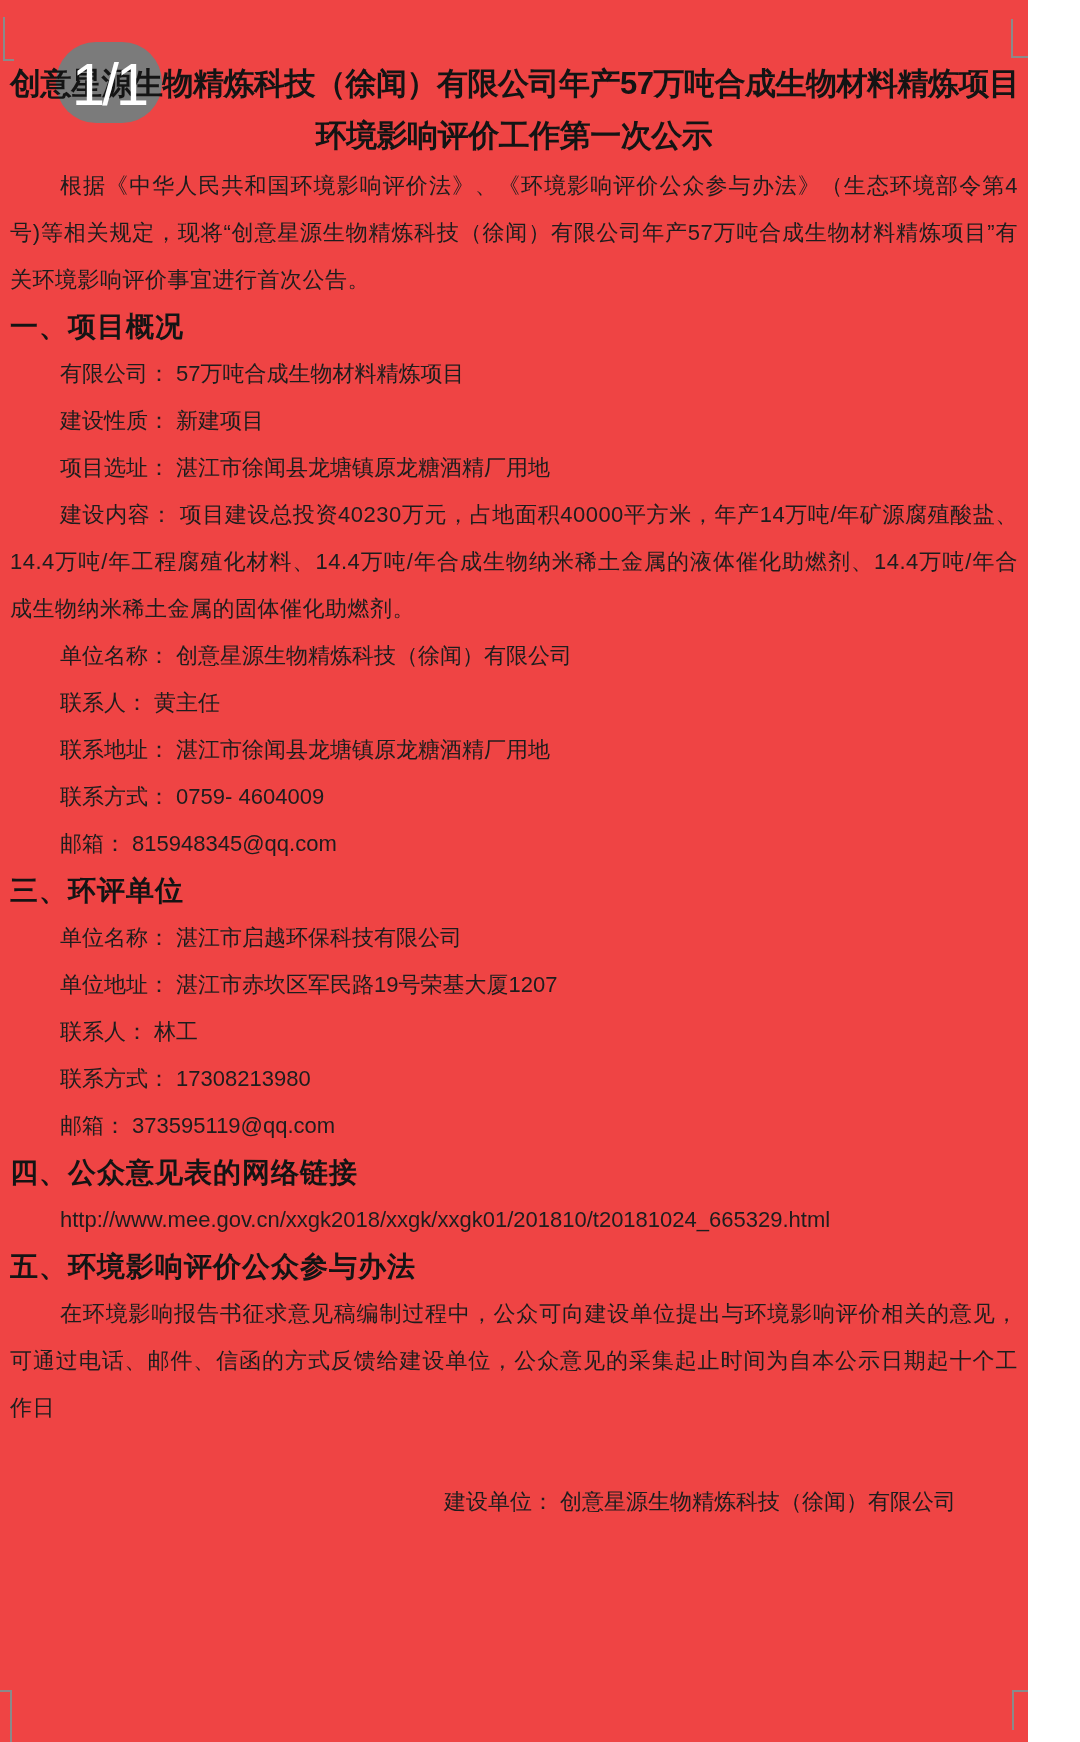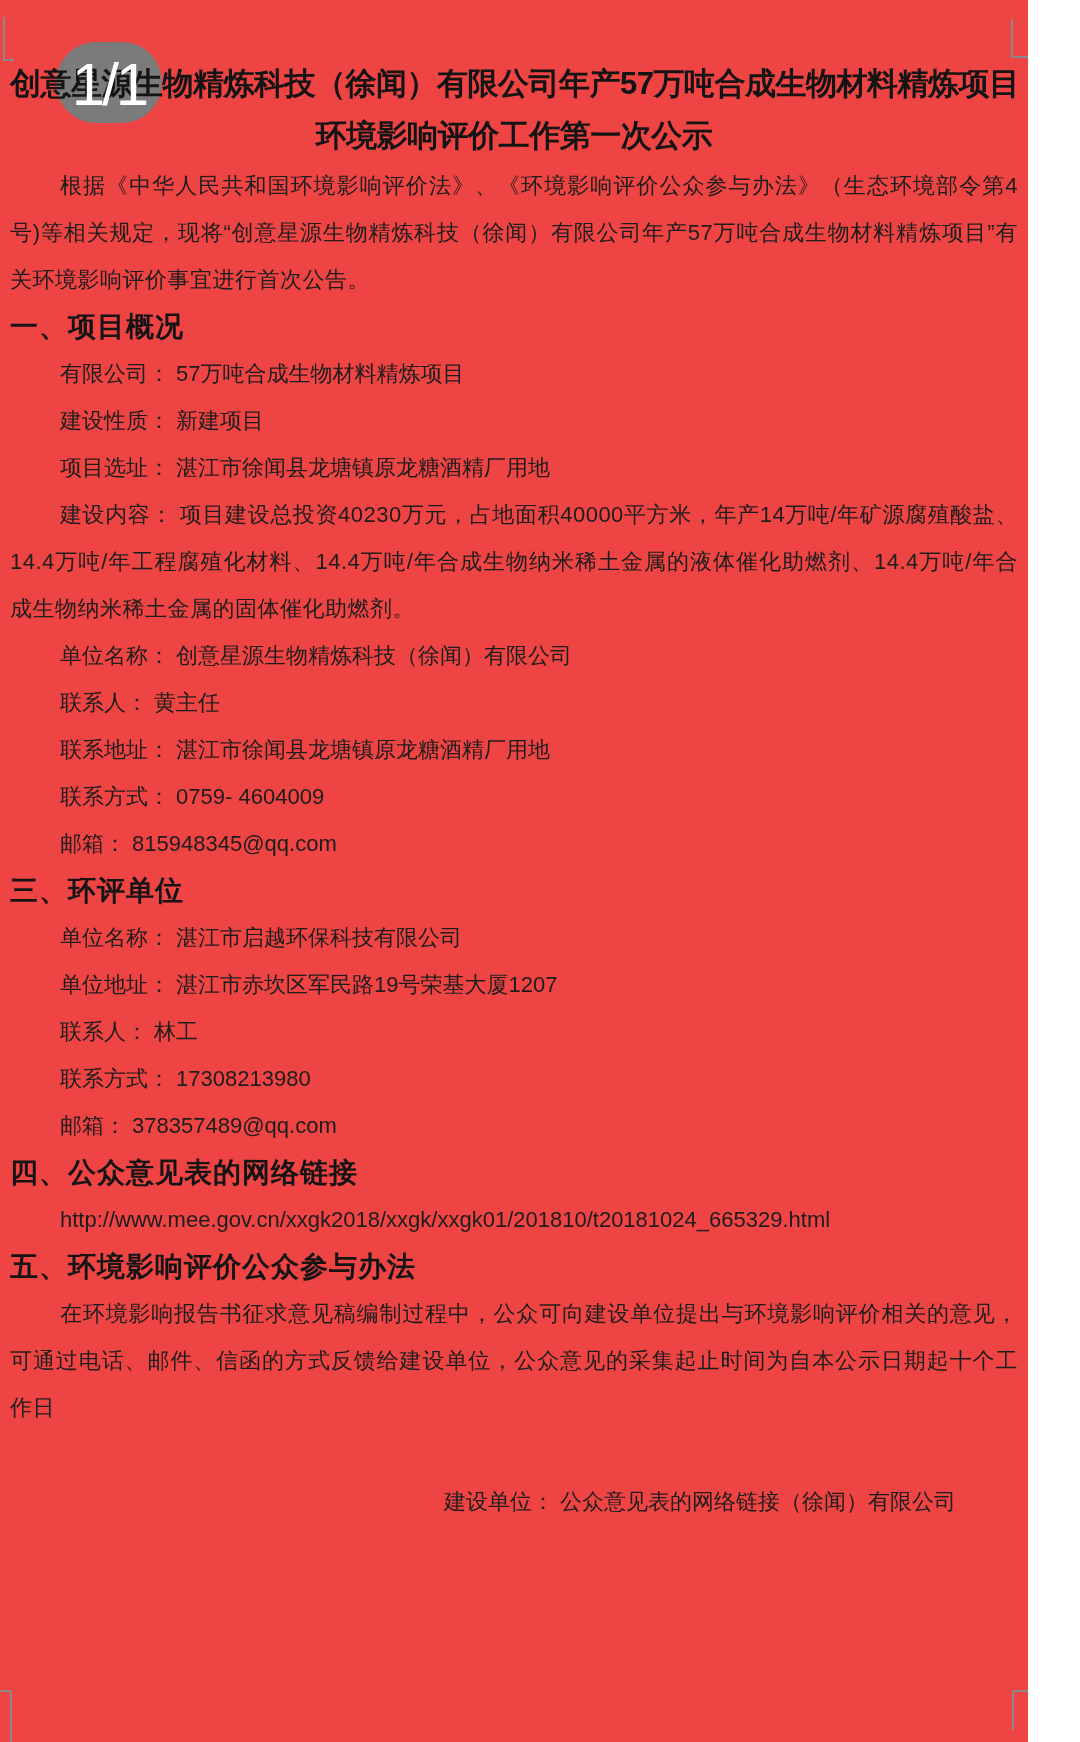--- a/index.html
+++ b/index.html
@@ -95,26 +95,26 @@
     <p class="field">联系人： 黄主任</p>
     <p class="field">联系地址： 湛江市徐闻县龙塘镇原龙糖酒精厂用地</p>
     <p class="field">联系方式： 0759- 4604009</p>
     <p class="field">邮箱： 815948345@qq.com</p>
 
     <h2 class="sec-heading">三、环评单位</h2>
     <p class="field">单位名称： 湛江市启越环保科技有限公司</p>
     <p class="field">单位地址： 湛江市赤坎区军民路19号荣基大厦1207</p>
     <p class="field">联系人： 林工</p>
     <p class="field">联系方式： 17308213980</p>
-    <p class="field">邮箱： 378357489@qq.com</p>
+    <p class="field">邮箱： 373595119@qq.com</p>
 
     <h2 class="sec-heading">四、公众意见表的网络链接</h2>
     <p class="field">http://www.mee.gov.cn/xxgk2018/xxgk/xxgk01/201810/t20181024_665329.html</p>
 
     <h2 class="sec-heading">五、环境影响评价公众参与办法</h2>
     <p class="para">在环境影响报告书征求意见稿编制过程中，公众可向建设单位提出与环境影响评价相关的意见，可通过电话、邮件、信函的方式反馈给建设单位，公众意见的采集起止时间为自本公示日期起十个工作日</p>
 
-    <p class="sig sig-unit">建设单位： 公众意见表的网络链接（徐闻）有限公司</p>
+    <p class="sig sig-unit">建设单位： 创意星源生物精炼科技（徐闻）有限公司</p>
   </div>
 
   <div class="badge-label">1/1</div>
 
 </div>
 
 </body></html>

